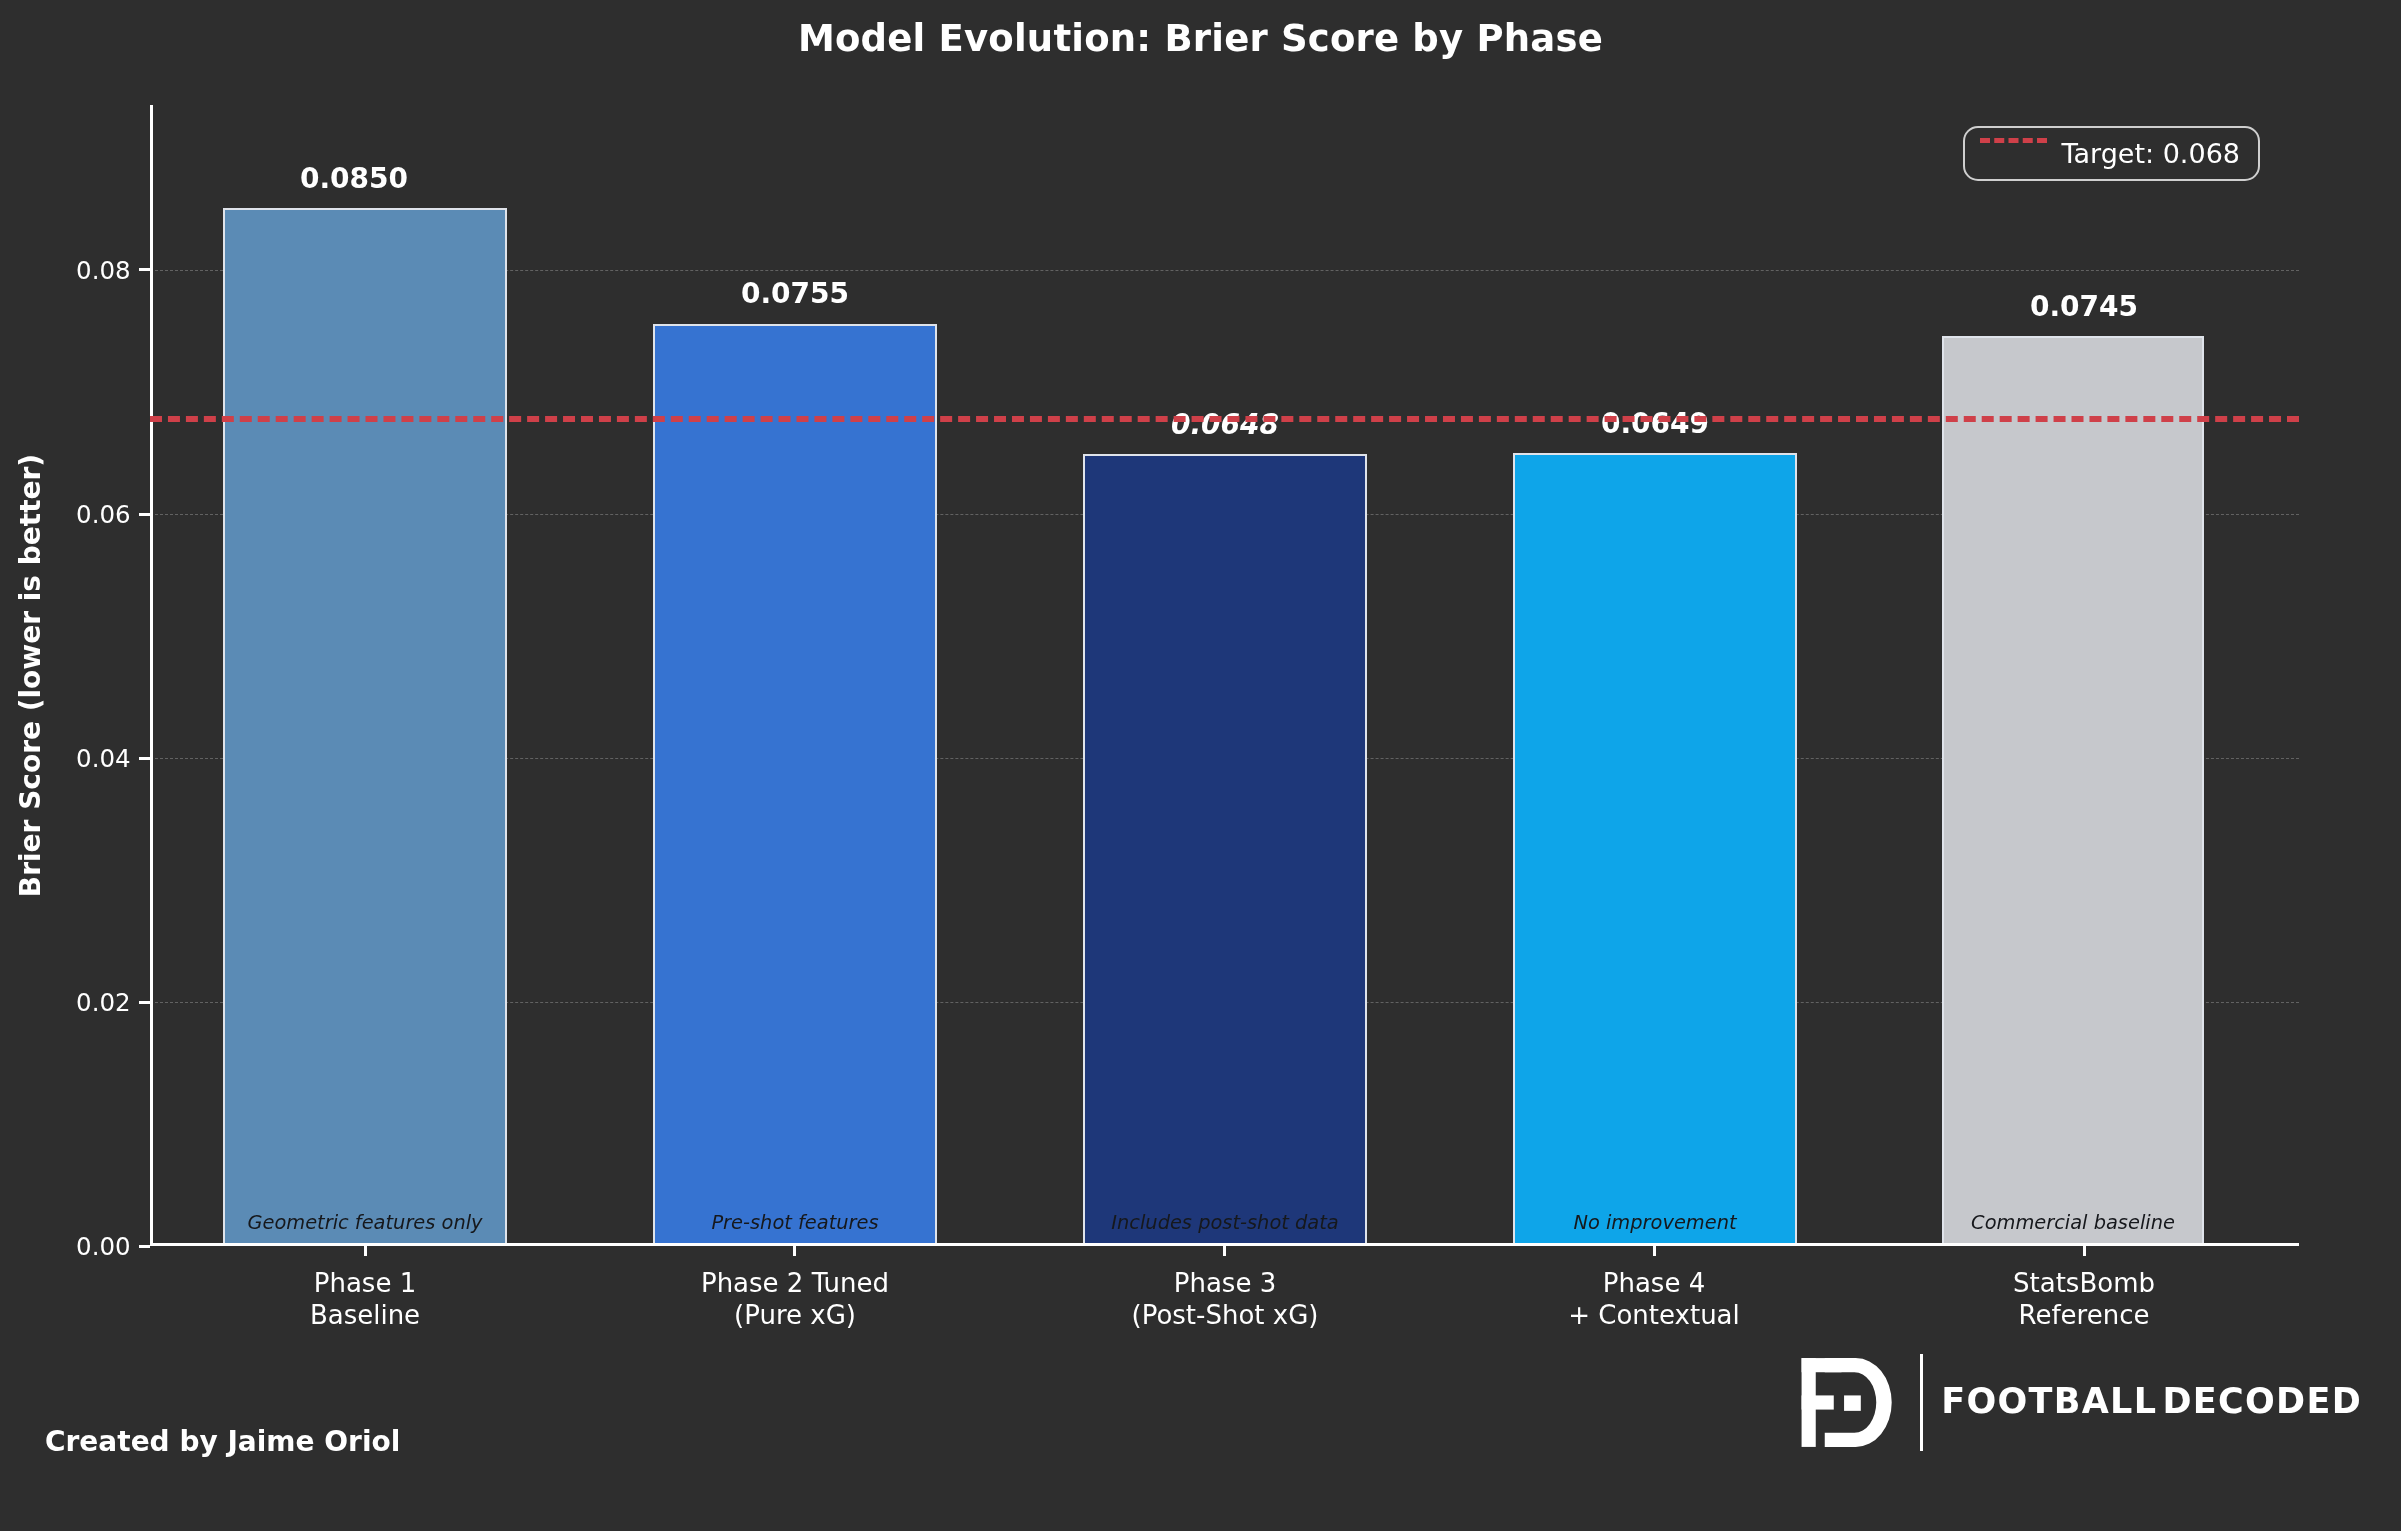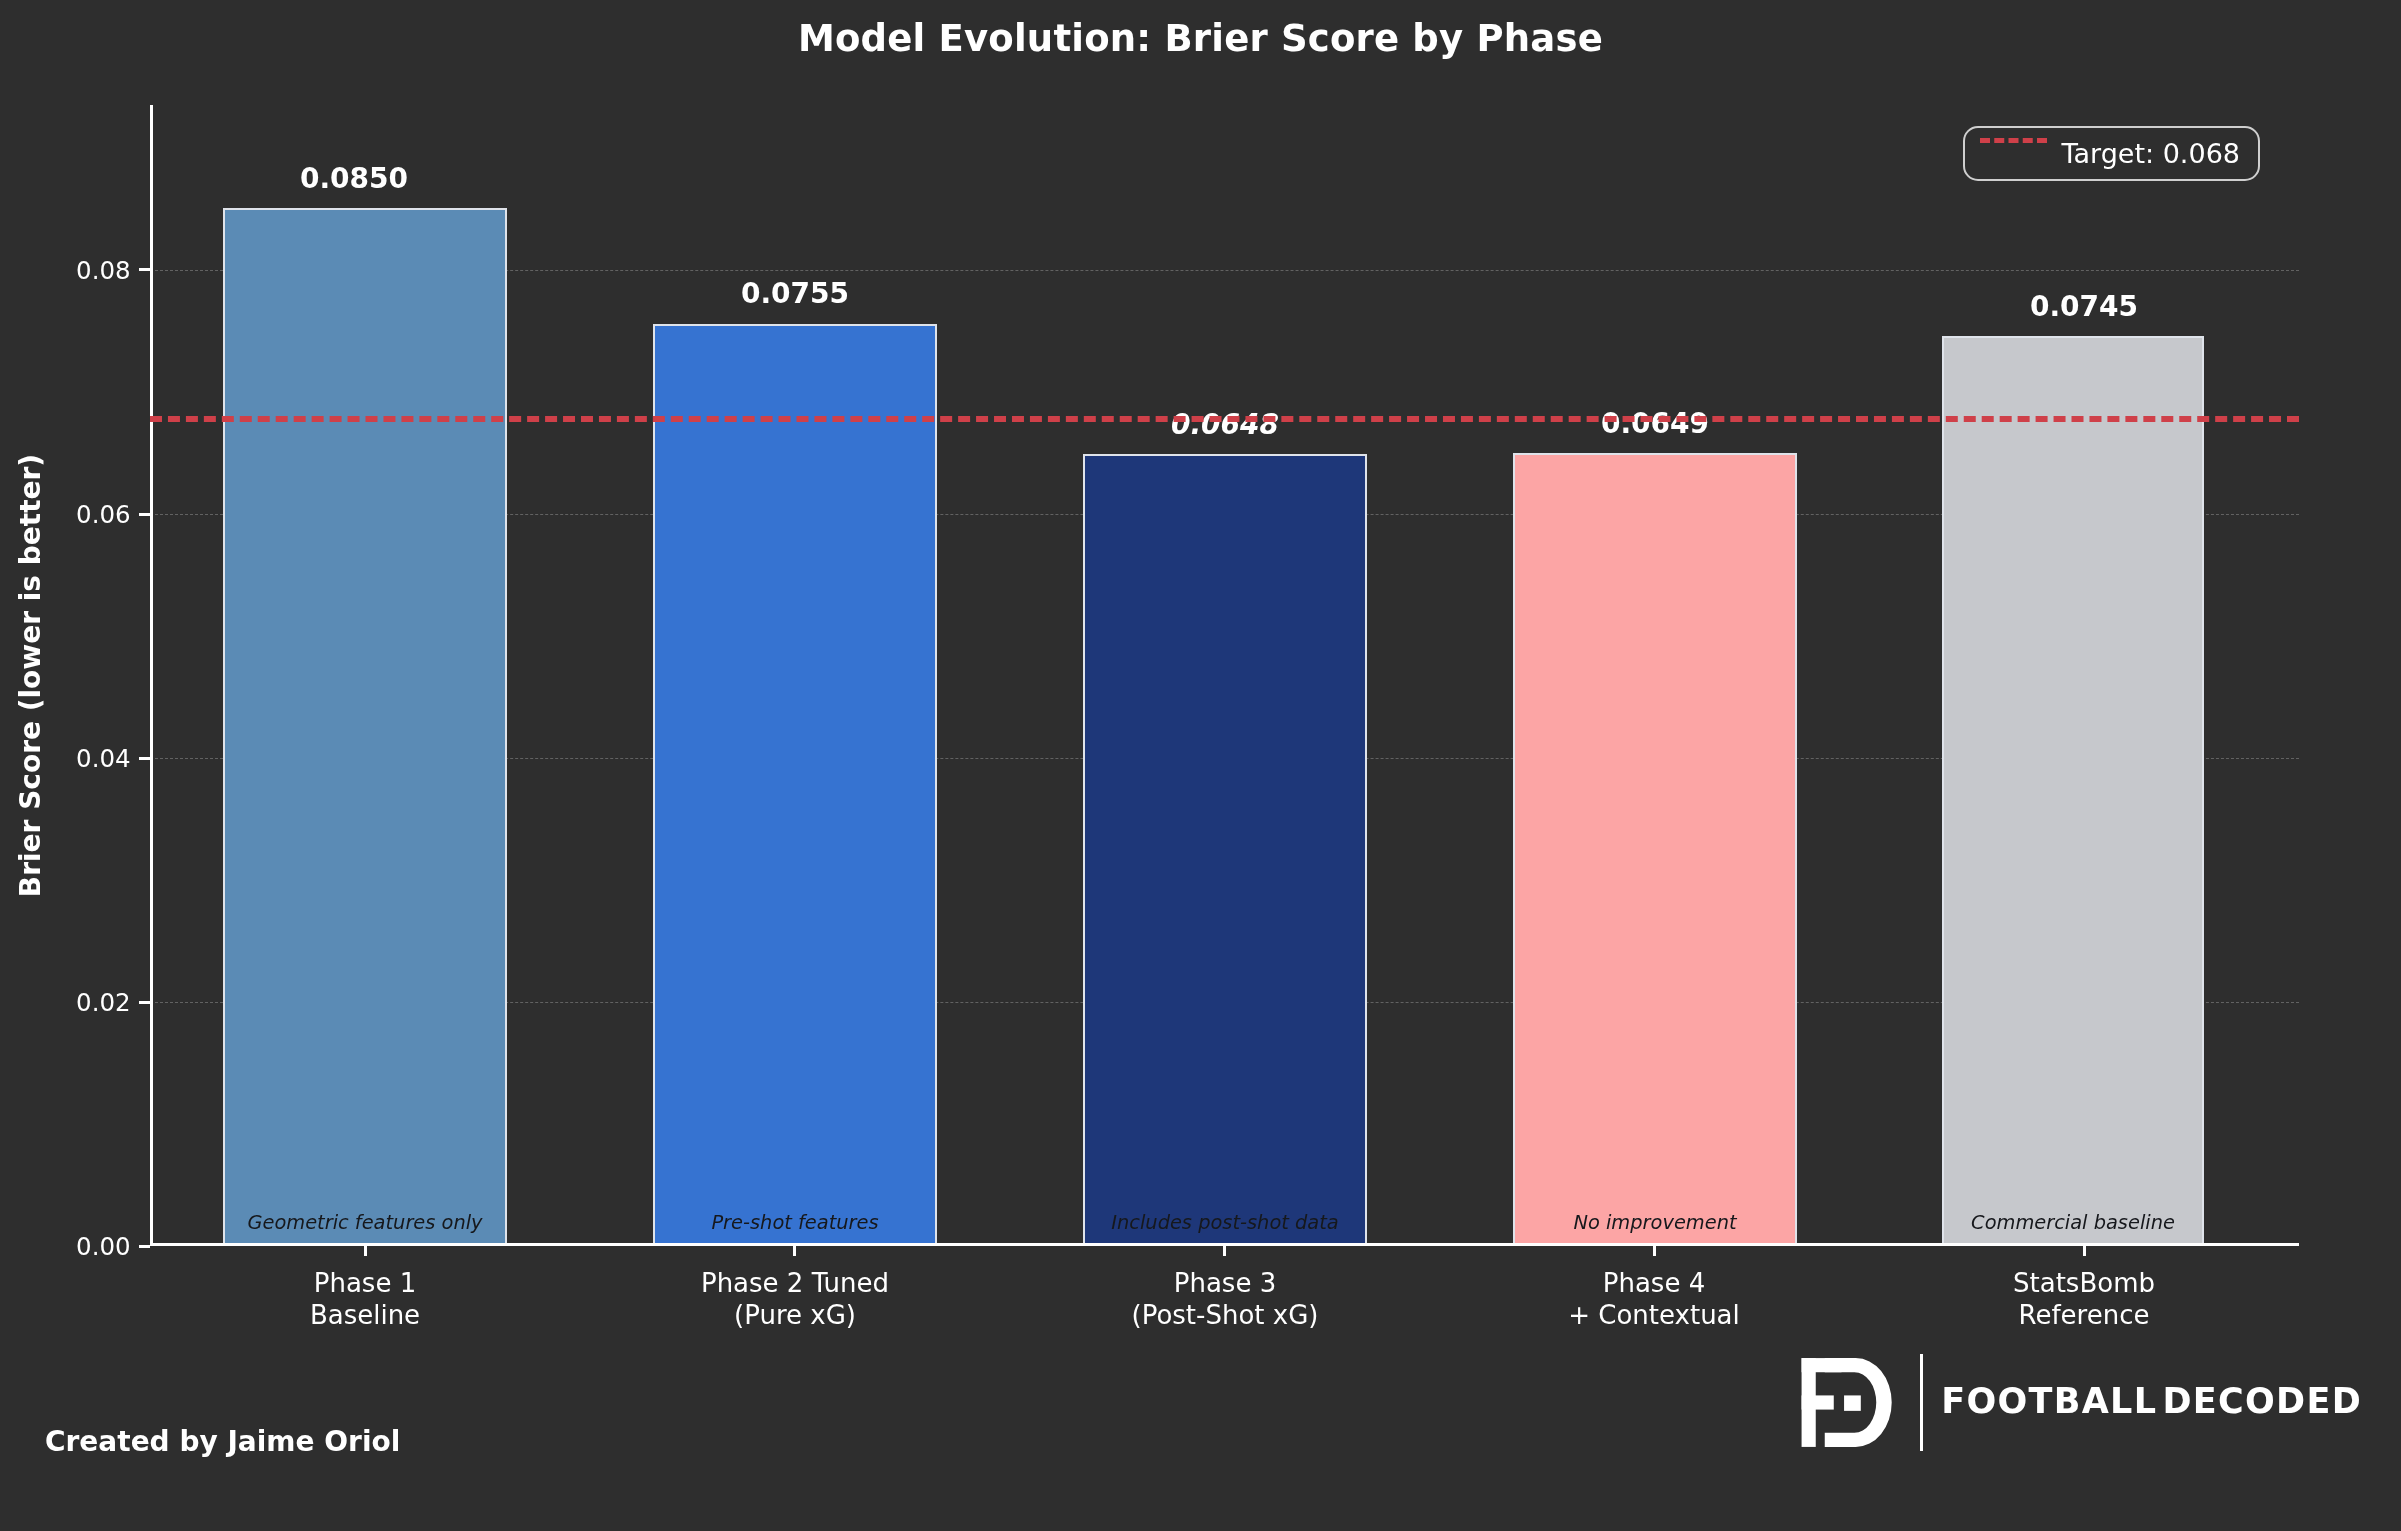--- a/index.html
+++ b/index.html
@@ -263,21 +263,21 @@
           </div>
           <div class="bar-value" style="left: 62px; width: 284px; top: 90px;">0.0850</div>
           <div class="bar" style="left: 503px; width: 284px; height: 921px; background: rgb(54, 115, 209);">
             <div class="bar-note">Pre-shot features</div>
           </div>
           <div class="bar-value" style="left: 503px; width: 284px; top: 205px;">0.0755</div>
           <div class="bar" style="left: 933px; width: 284px; height: 791px; background: rgb(30, 55, 121);">
             <div class="bar-note">Includes post-shot data</div>
           </div>
           <div class="bar-value" style="left: 933px; width: 284px; top: 336px; font-style: italic;">0.0648</div>
-          <div class="bar" style="left: 1363px; width: 284px; height: 792px; background: #fca5a5;">
+          <div class="bar" style="left: 1363px; width: 284px; height: 792px; background: #0ea5e9;">
             <div class="bar-note">No improvement</div>
           </div>
           <div class="bar-value" style="left: 1363px; width: 284px; top: 335px;">0.0649</div>
           <div class="bar" style="left: 1792px; width: 262px; height: 909px; background: rgb(198, 200, 204);">
             <div class="bar-note">Commercial baseline</div>
           </div>
           <div class="bar-value" style="left: 1792px; width: 284px; top: 218px;">0.0745</div>
         </div>
       <div id="target-line" style="top: 311px; border-top-color: rgb(207, 64, 73);"></div>
       <div id="xtick-layer">

